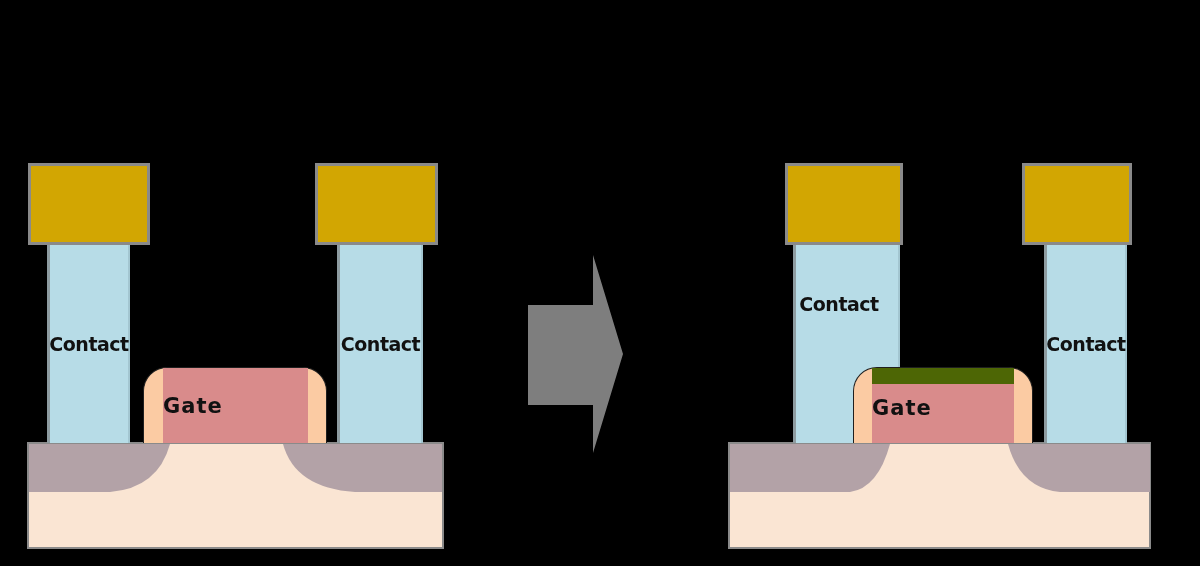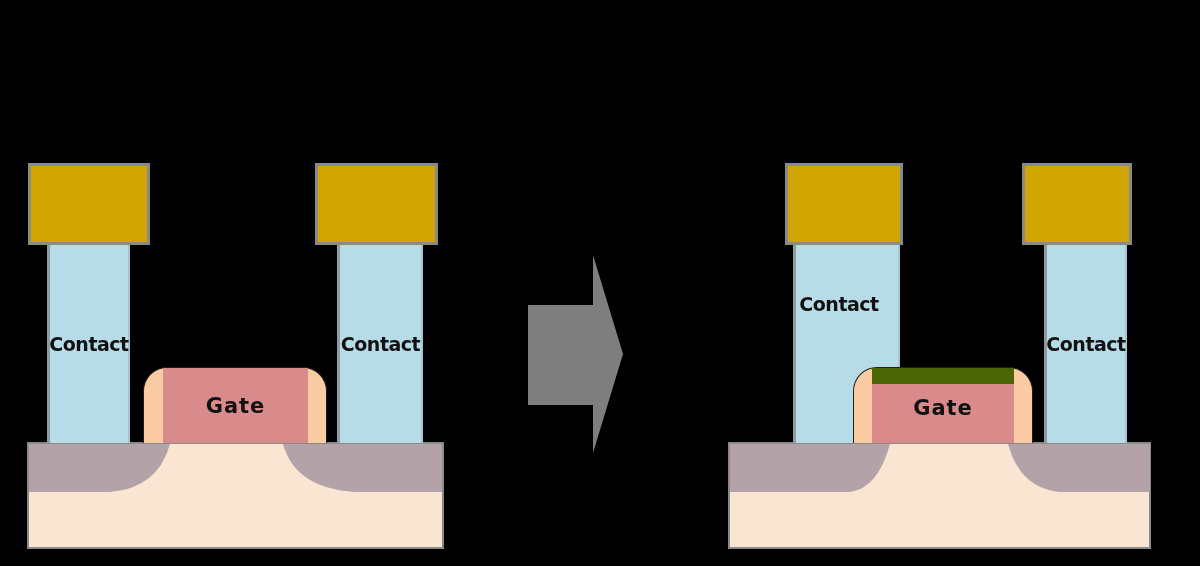--- a/index.html
+++ b/index.html
@@ -31,21 +31,21 @@
     border-radius:24px 24px 0 0;
     box-sizing:border-box;
   }
   .gate-inner{
     position:absolute;top:0;bottom:0;
     display:flex;flex-direction:column;
   }
   .gate-caplayer{height:16px;background:var(--cap-layer-fill,#4D6605);}
   .gate-core{
     flex:1;background:var(--gate-fill,#D98B8B);
-    display:flex;align-items:center;justify-content:center;
+    display:flex;align-items:center;justify-content:flex-start;
   }
   .gate-label{
     font-weight:bold;font-size:21px;letter-spacing:1px;
     color:var(--label-color,#111);position:relative;
   }
   svg{display:block;}
 </style>
 </head>
 <body>
 

